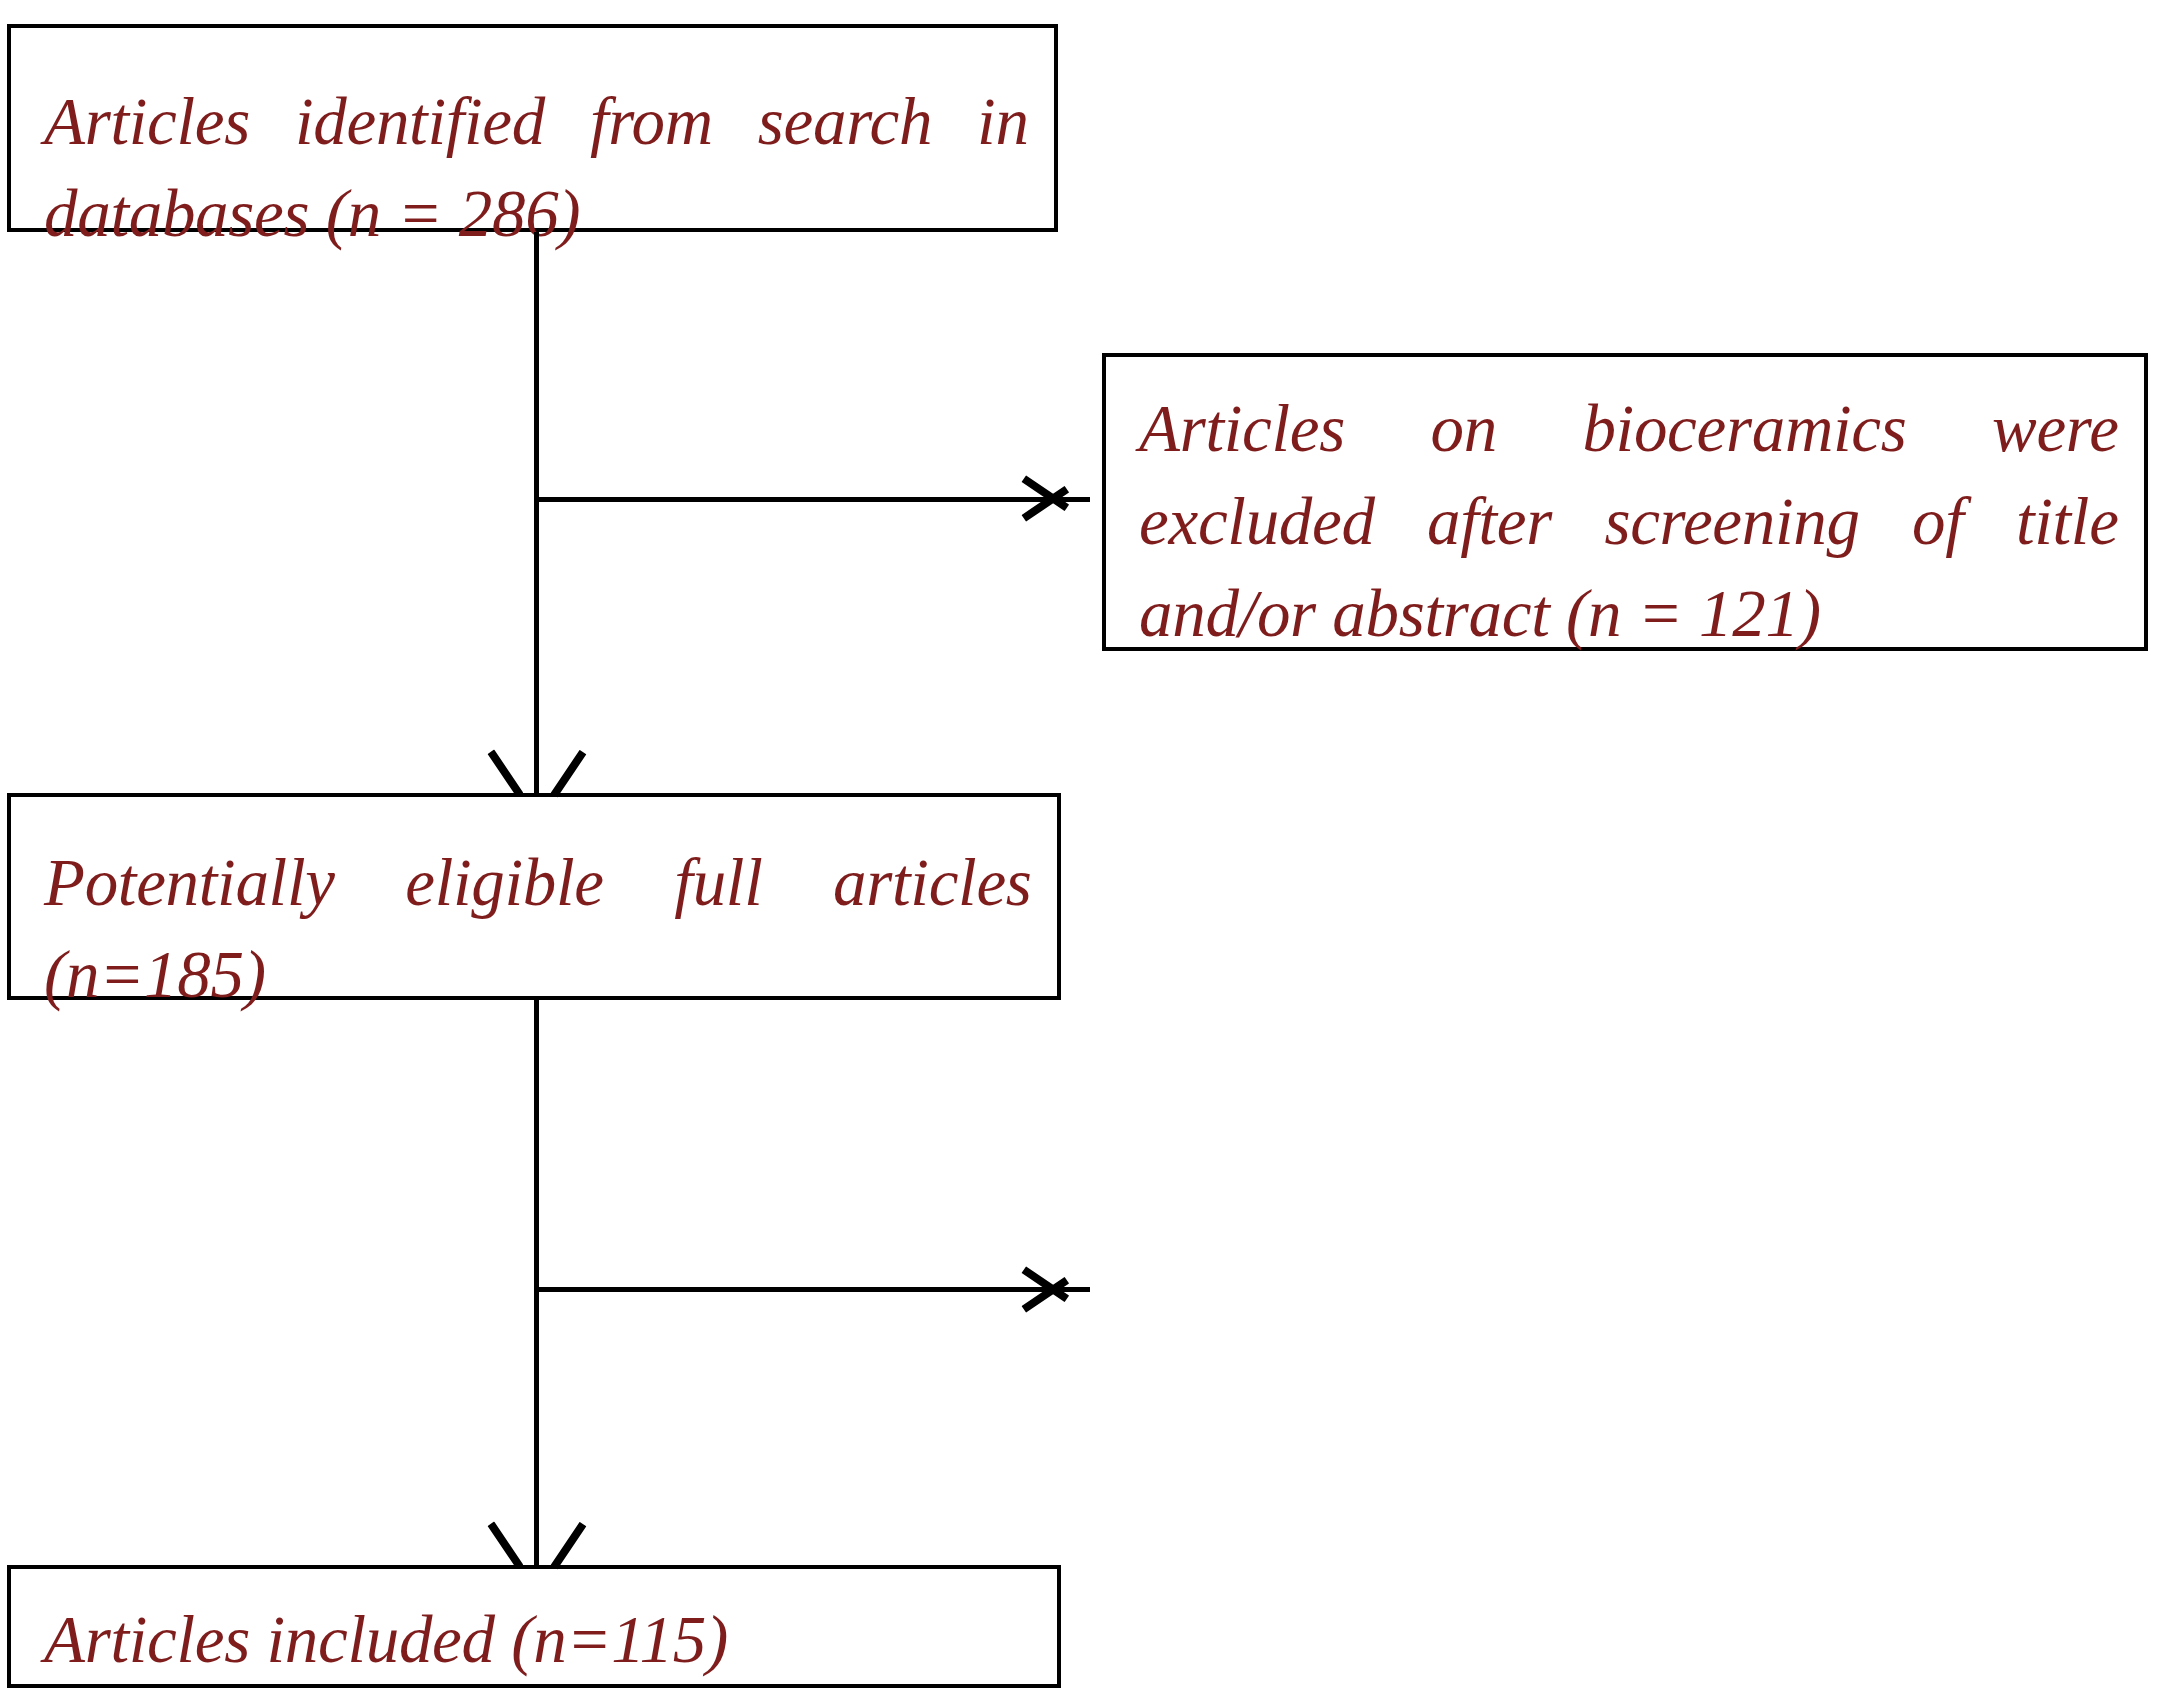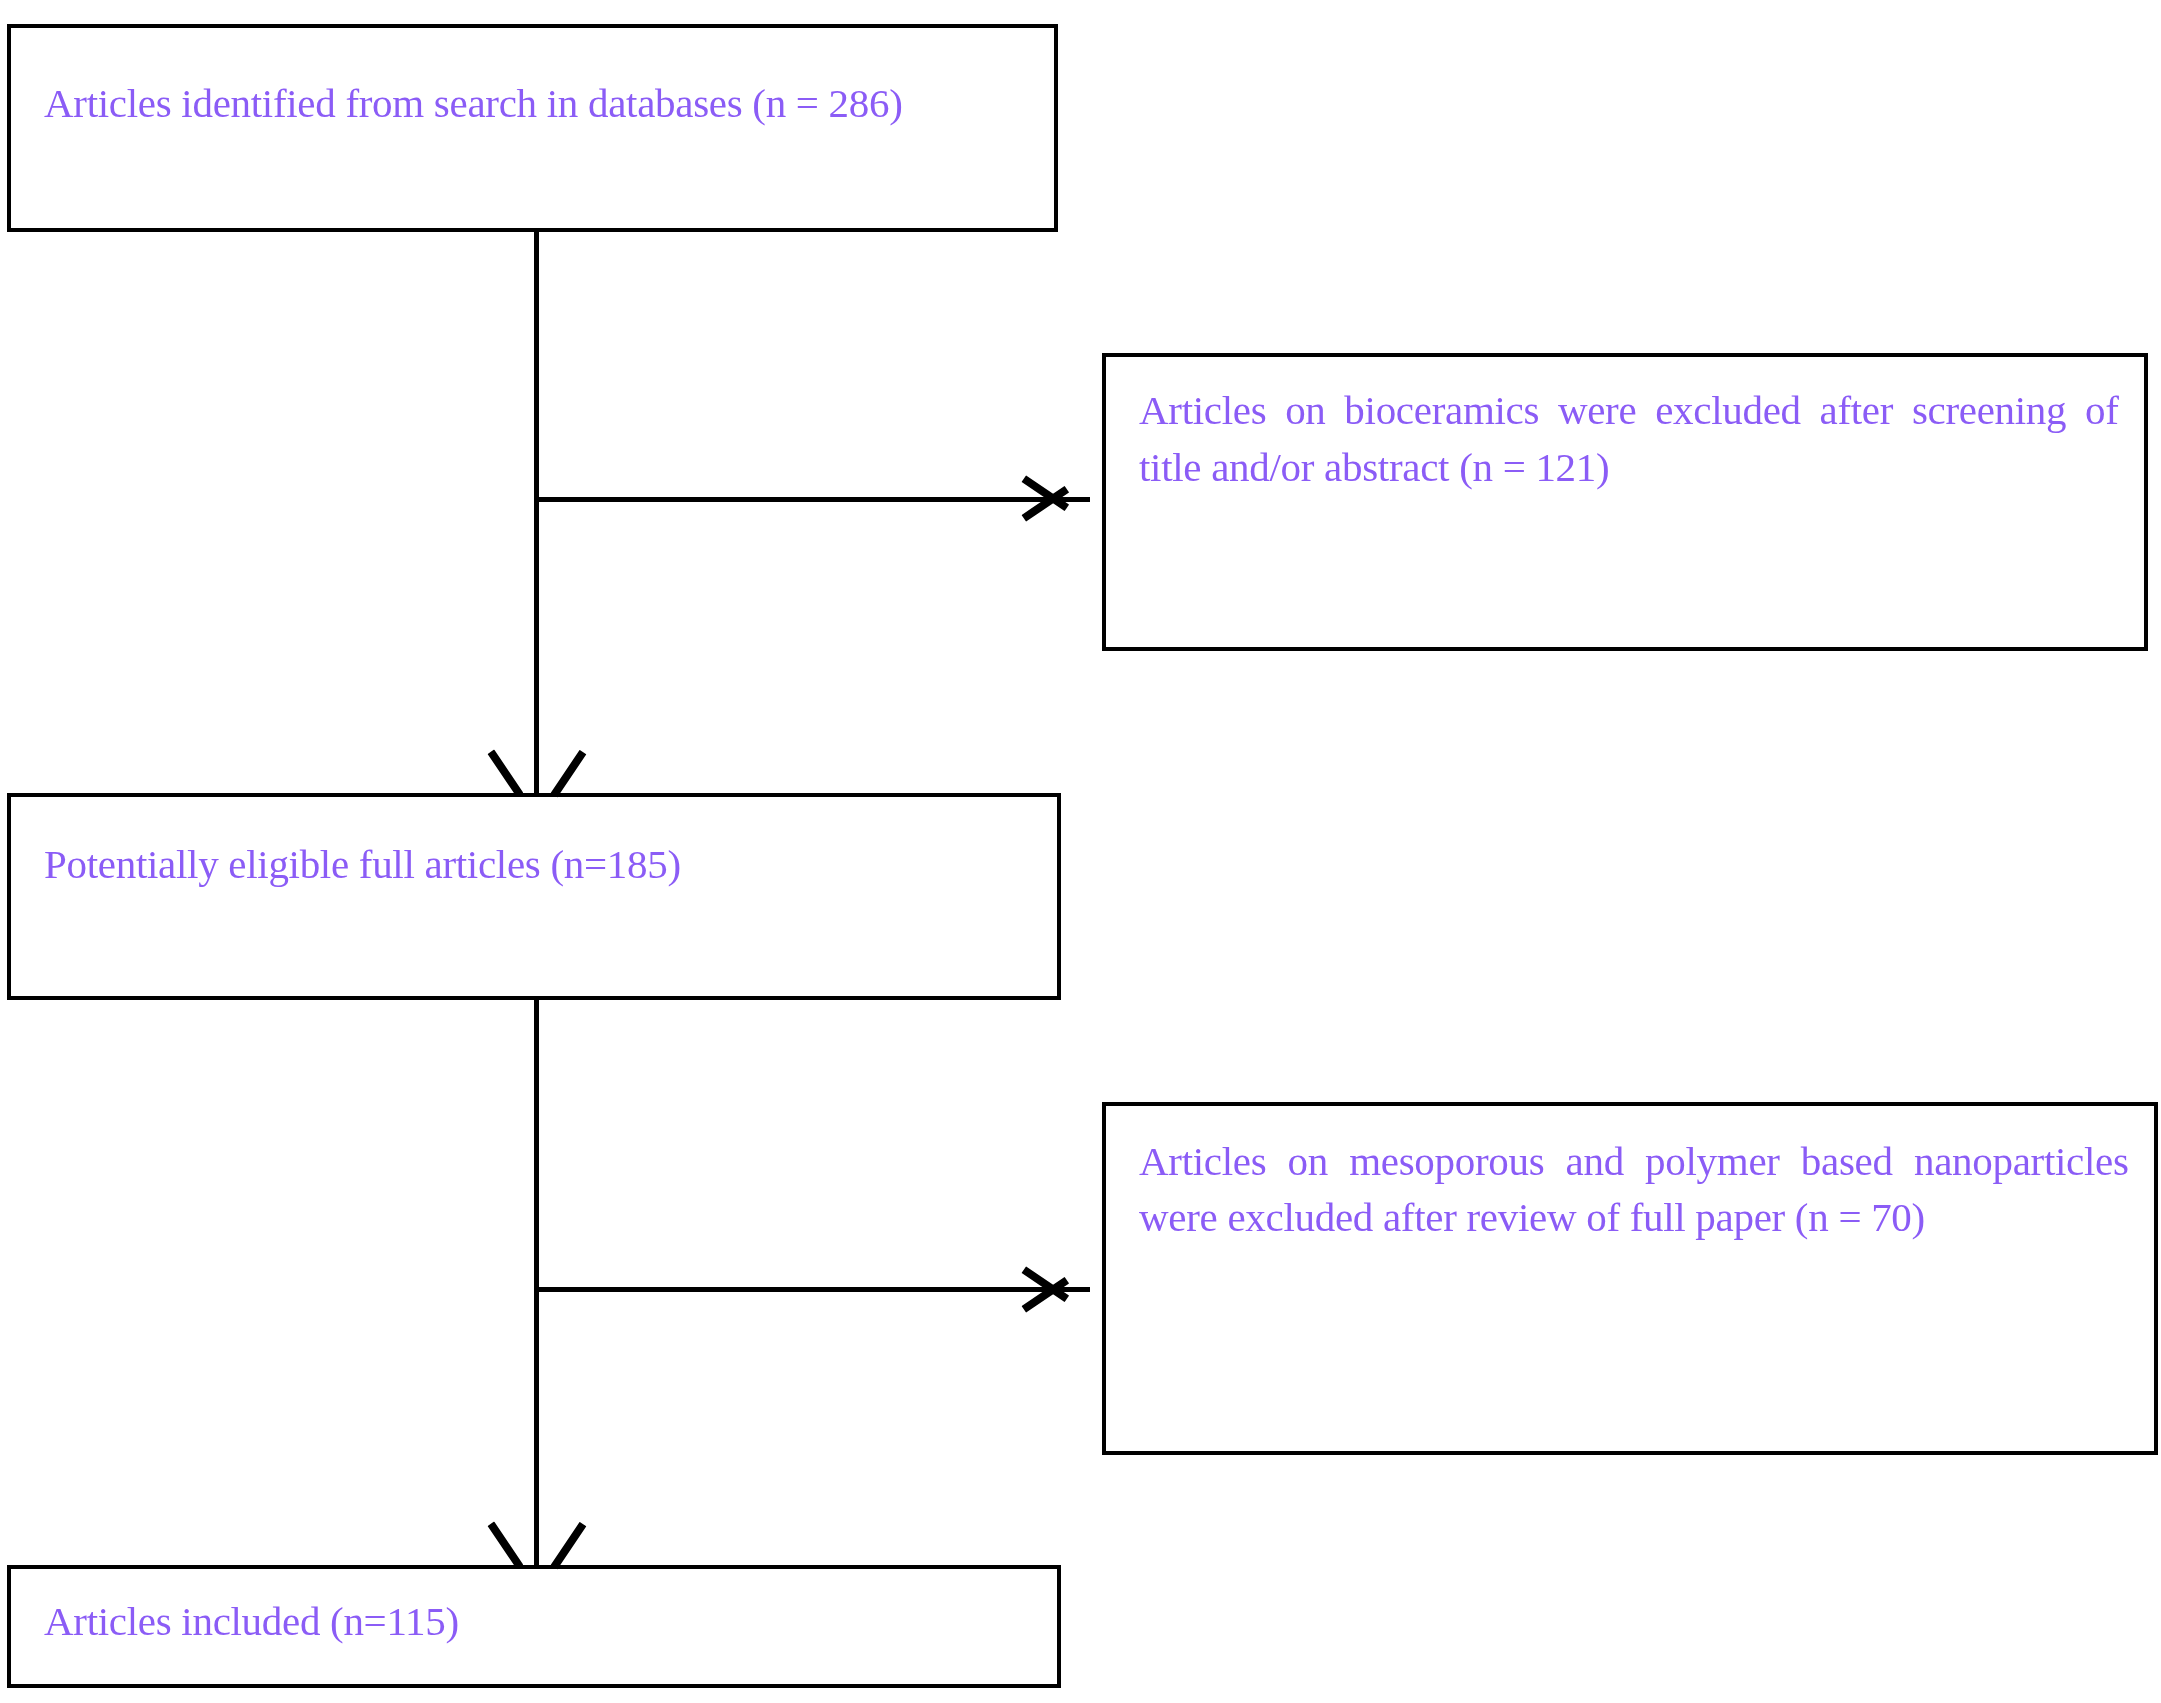--- a/index.html
+++ b/index.html
@@ -21,24 +21,25 @@
     position: absolute;
     box-sizing: border-box;
     border: 4px solid #000000;
     background: #ffffff;
     color: #000000;
   }
   .box .txt {
     position: absolute;
     left: 33px;
     right: 25.4px;
-    font-size: 41px;
+    font-size: 67px;
     line-height: 1.38;
     letter-spacing: -0.3px;
-    color: #8b5cf6;
+    color: #7f1d1d;
+    font-style: italic;
   }
   .justified { text-align: justify; text-align-last: left; }
   .left      { text-align: left; }
 
   #box-identified  { left: 7px;   top: 24px;   width: 1051px; height: 208px; }
   #box-identified .txt  { top: 47px; }
 
   #box-bioceramics { left: 1102px; top: 353px;  width: 1046px; height: 298px; }
   #box-bioceramics .txt { top: 25.4px; }
 
@@ -117,23 +118,20 @@
   </div>
 
   <div class="box" id="box-bioceramics">
     <div class="txt justified">Articles on bioceramics were excluded after screening of title and/or abstract (n = 121)</div>
   </div>
 
   <div class="box" id="box-eligible">
     <div class="txt justified">Potentially eligible full articles (n=185)</div>
   </div>
 
-  <div class="box" id="box-mesoporous">
-    <div class="txt justified">Articles on mesoporous and polymer based nanoparticles were excluded after review of full paper (n = 70)</div>
-  </div>
 
   <div class="box" id="box-included">
     <div class="txt left">Articles included (n=115)</div>
   </div>
 
   <div class="vline" id="vline-a"></div>
   <div class="vline" id="vline-b"></div>
   <div class="vline" id="vline-c"></div>
   <div class="vline" id="vline-d"></div>
 

